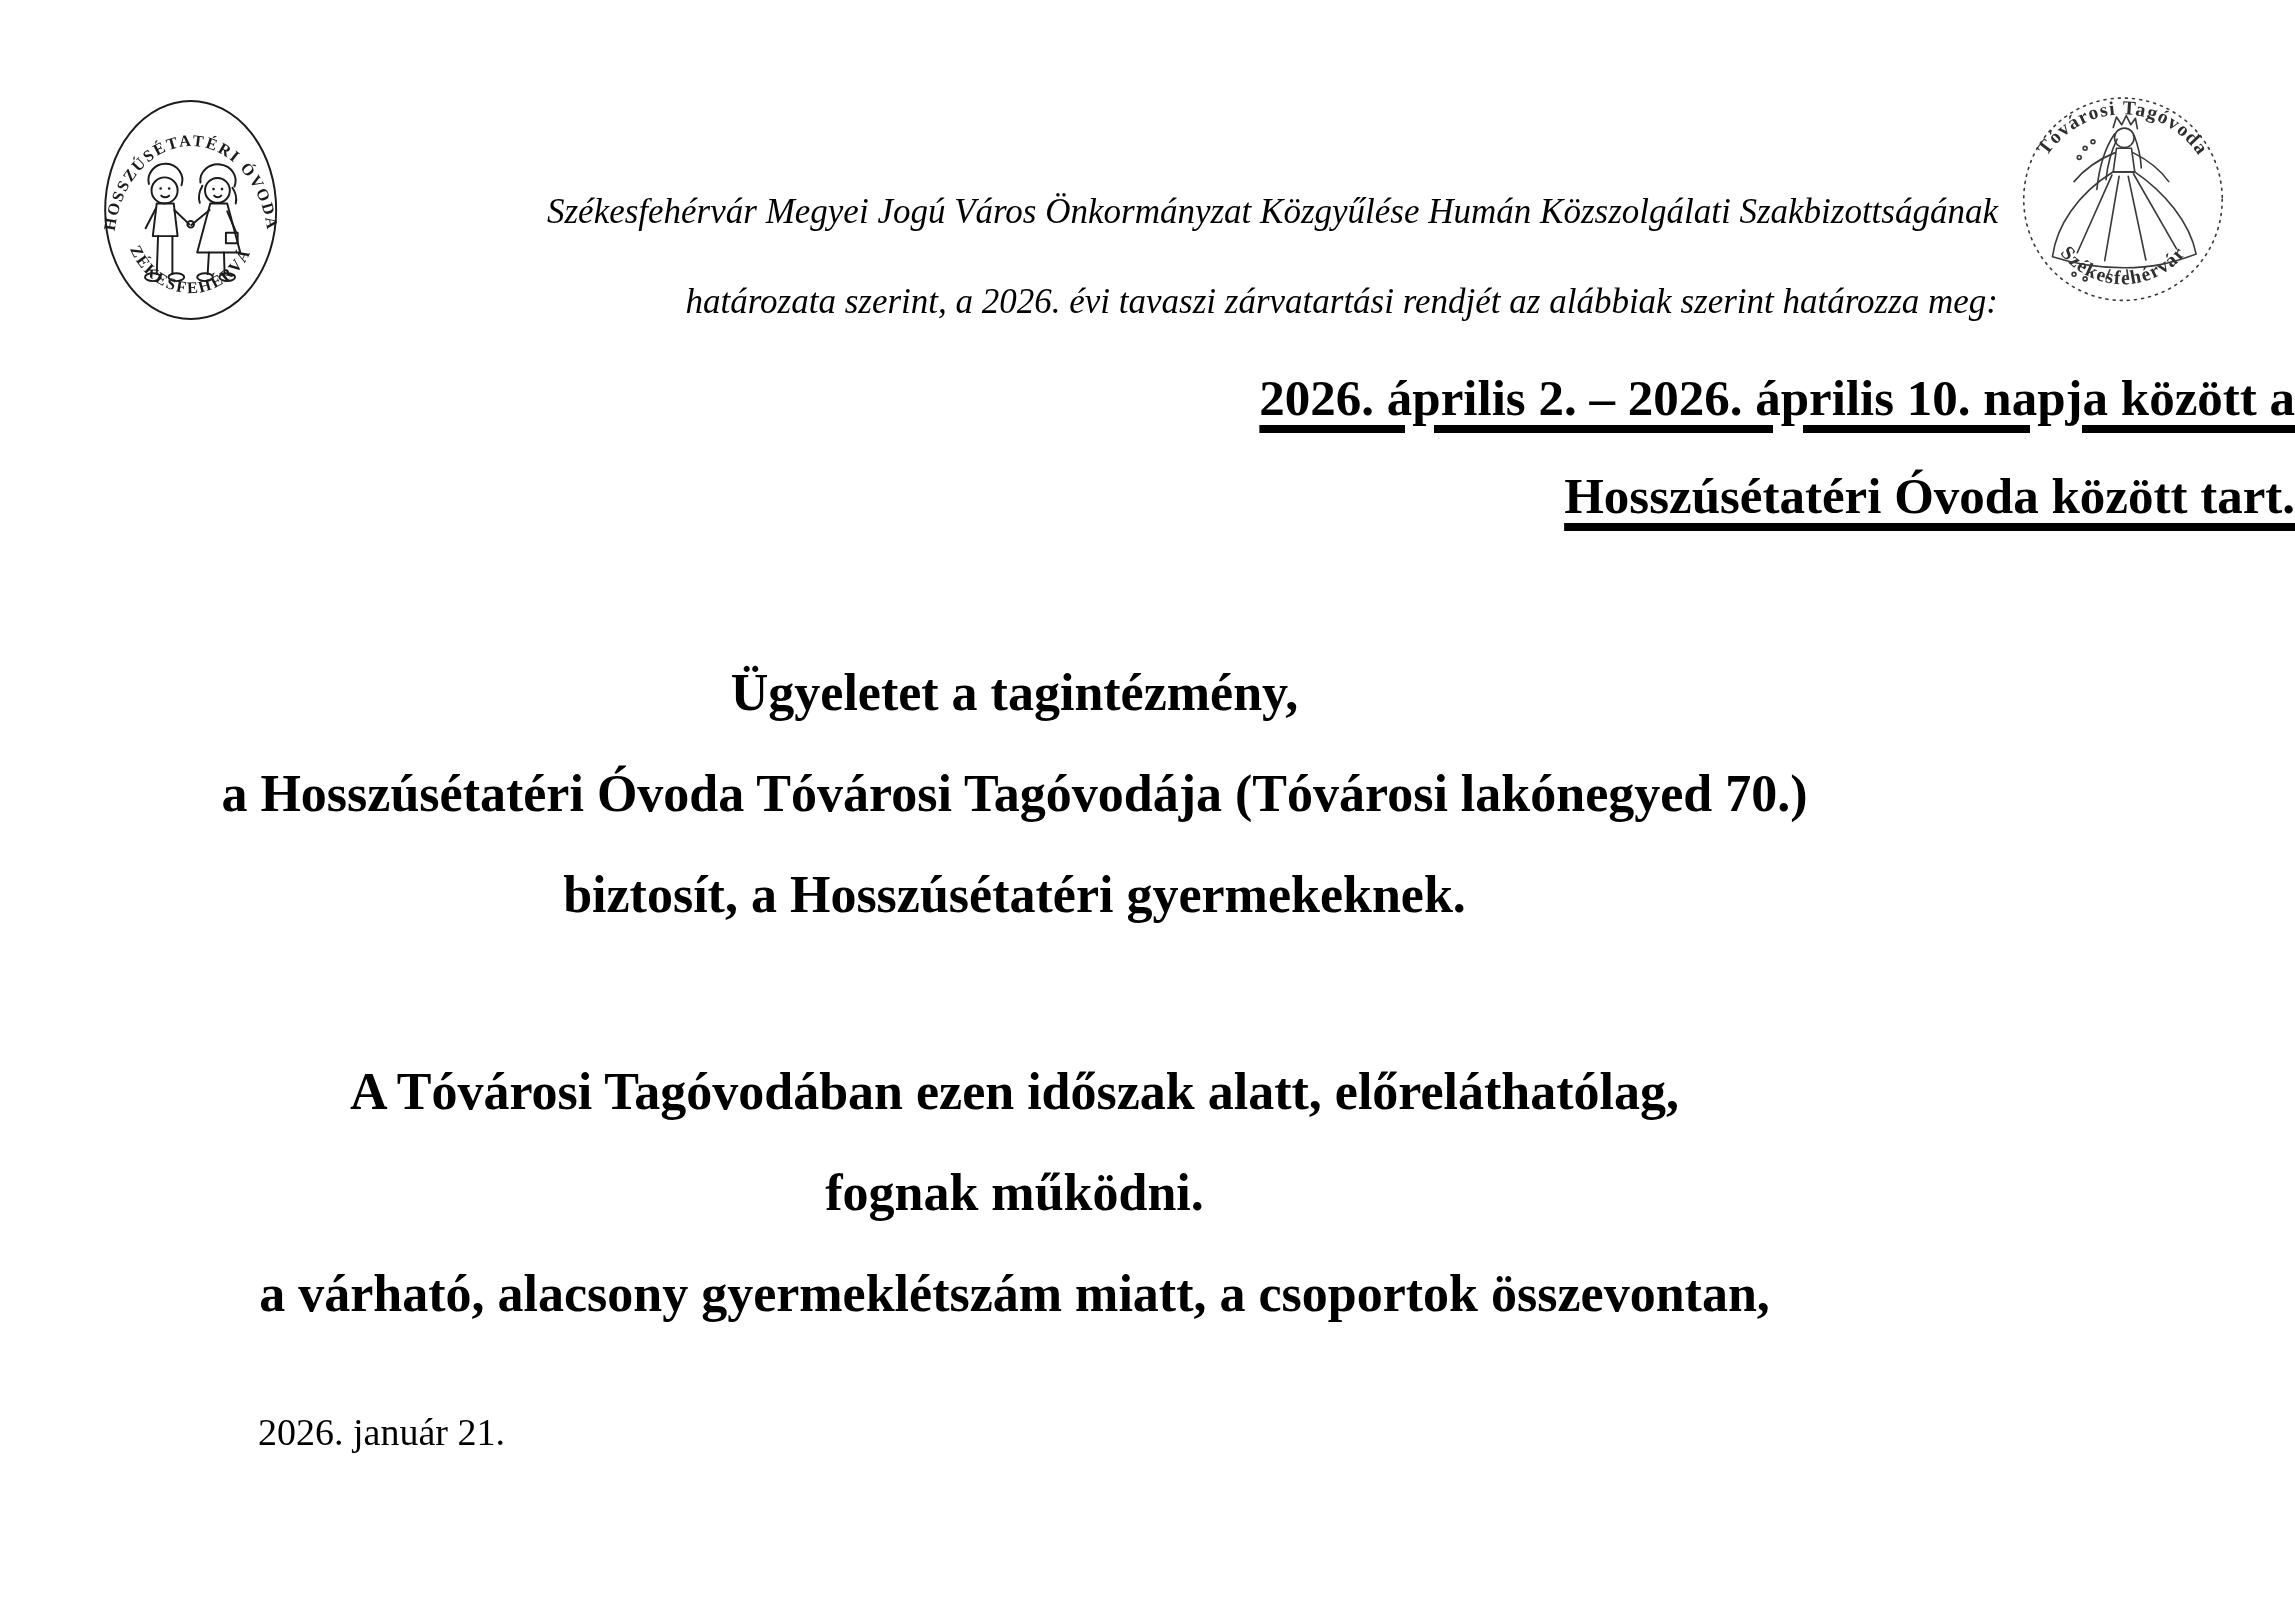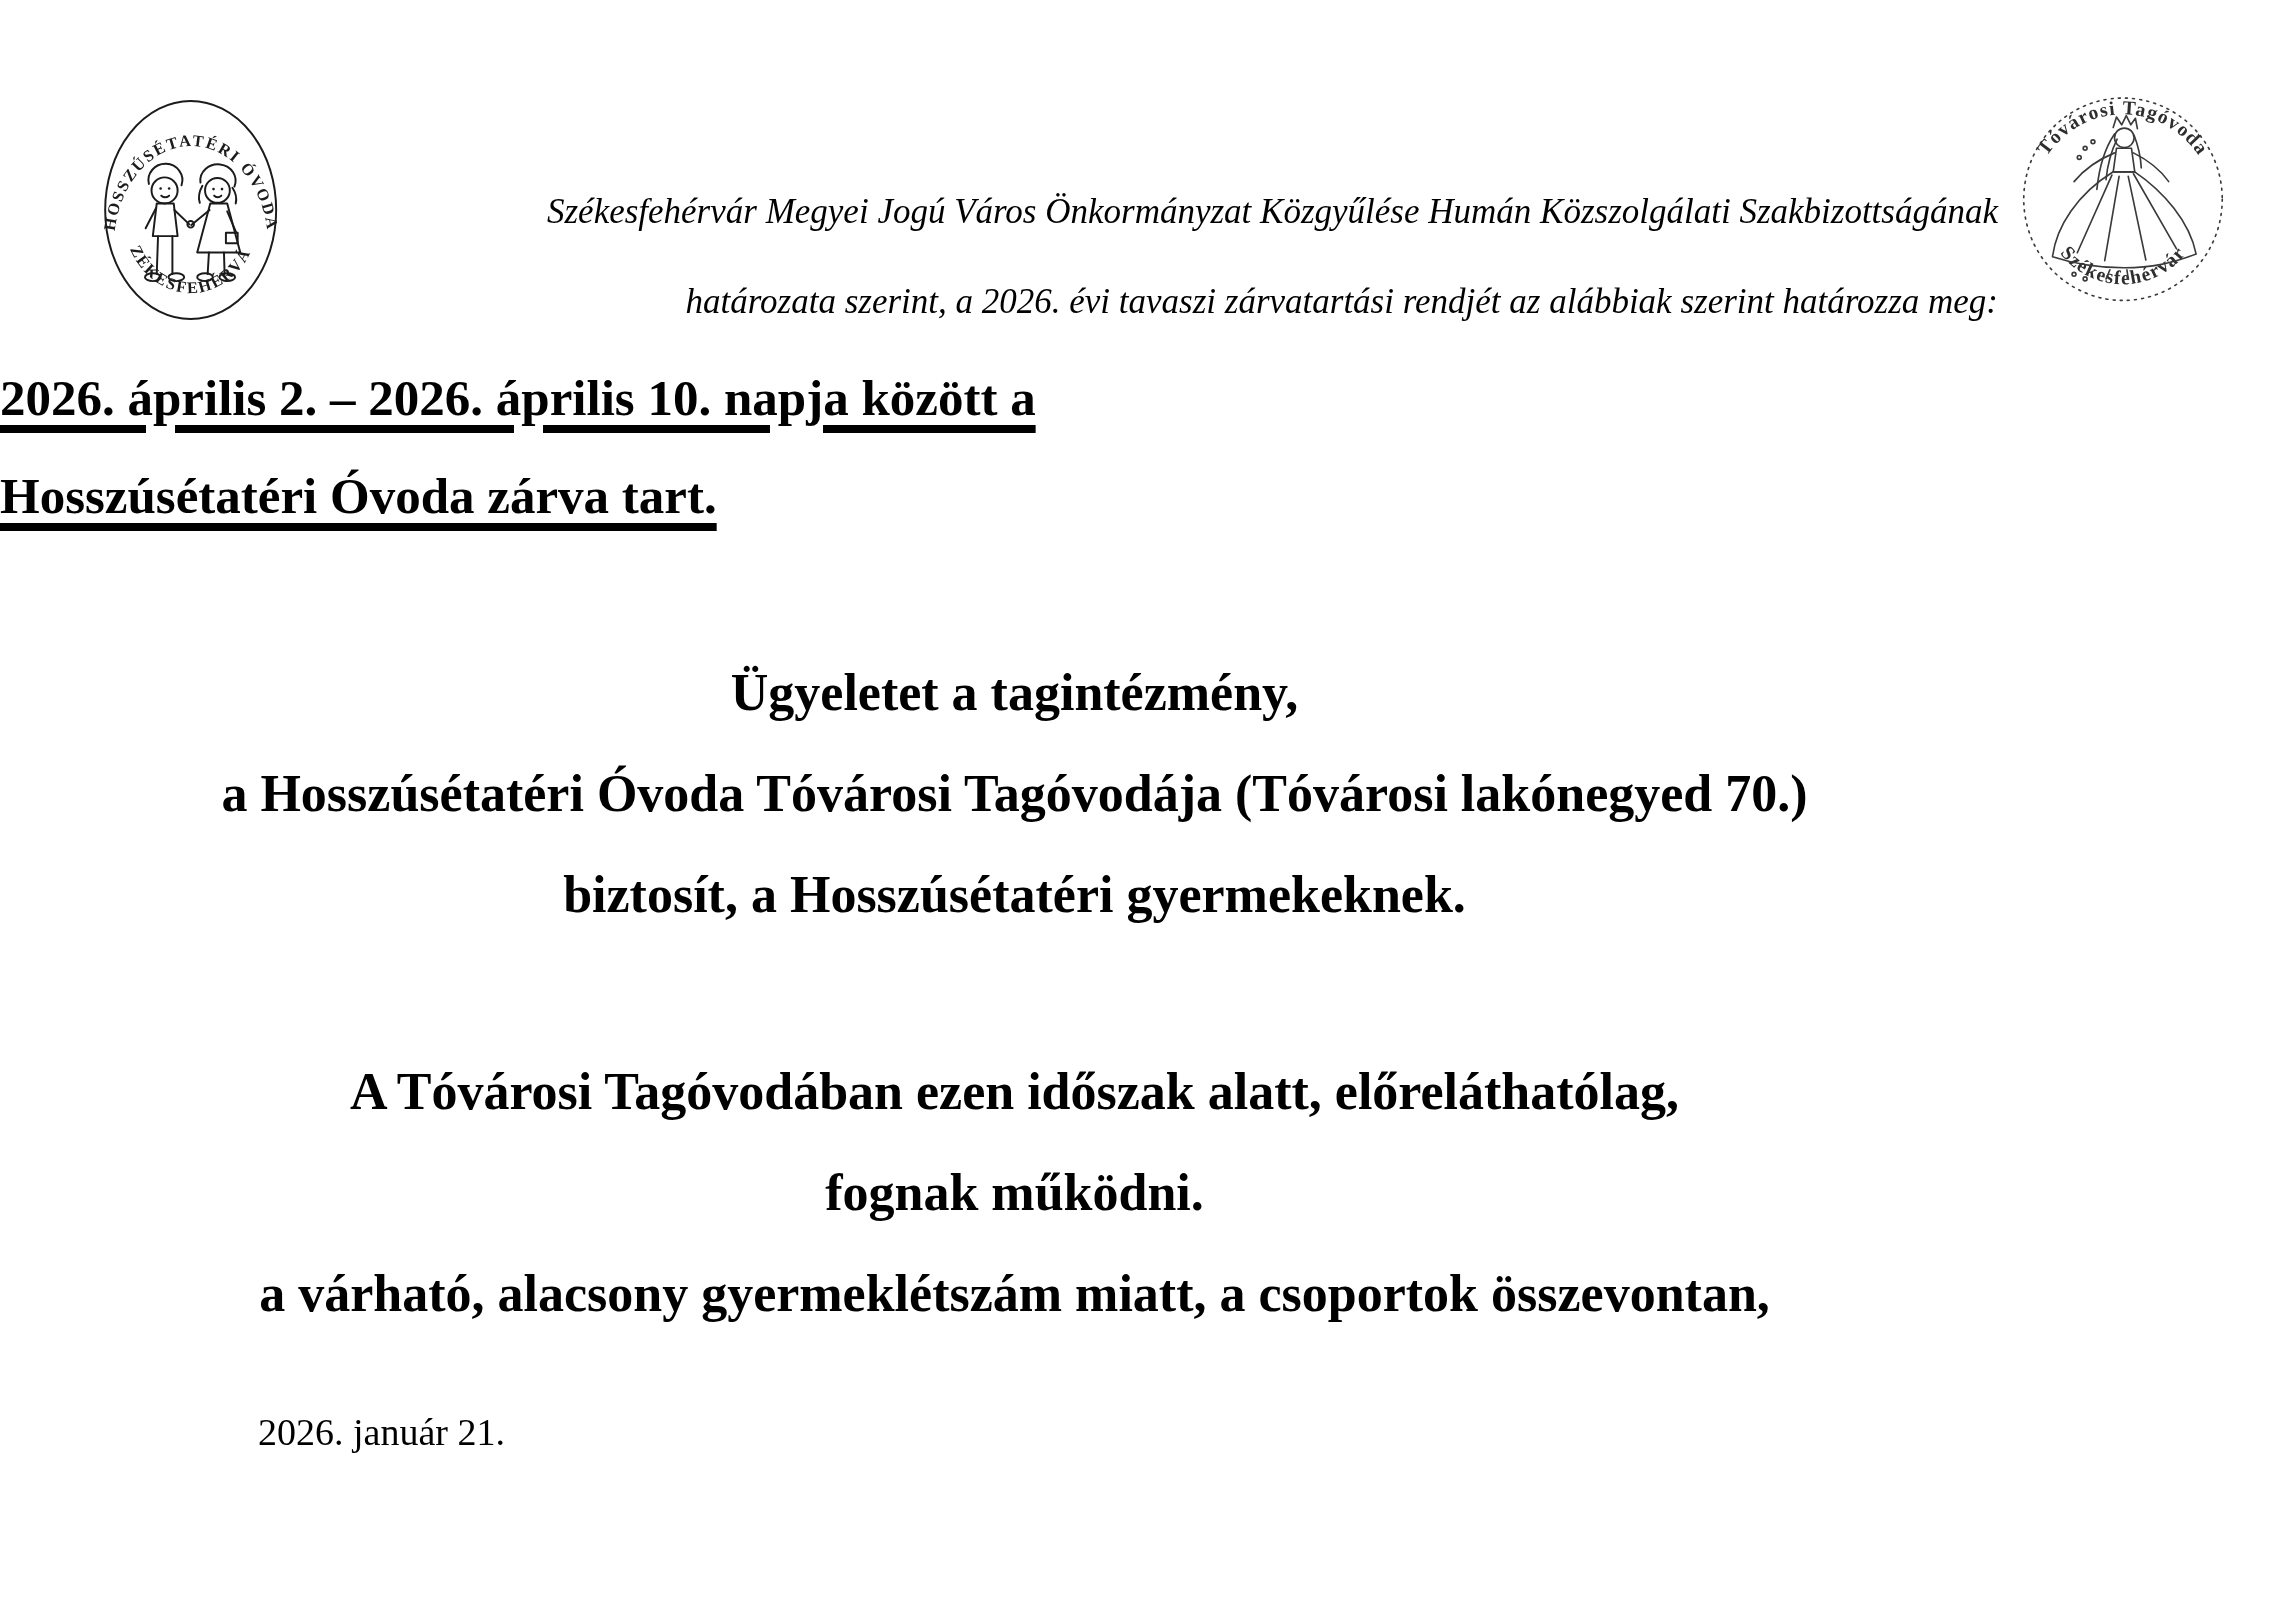--- a/index.html
+++ b/index.html
@@ -38,21 +38,21 @@
     text-align: right;
     font-style: italic;
     font-size: 35px;
     line-height: 90px;
     white-space: nowrap;
   }
   
   .title {
     position: absolute;
     left: 0; top: 349px; width: 2295px;
-    text-align: left;
+    text-align: right;
     font-weight: bold;
     font-size: 51px;
     line-height: 98px;
     white-space: nowrap;
   }
   .title .underlined {
     text-decoration: underline;
     text-decoration-thickness: 7.9px;
     text-underline-offset: 9.8px;
   }
@@ -173,21 +173,21 @@
         <circle class="stamp-line-light" cx="103" cy="106" r="3"></circle>
         <circle class="stamp-line-light" cx="95" cy="285" r="3"></circle>
         <circle class="stamp-line-light" cx="112" cy="292" r="3"></circle>
         <path class="stamp-line-light" d="M 150 278 L 144 292 M 176 278 L 178 292"></path>
       </g>
     </svg>
   </div>
 
   <div class="title">
     <p><span class="underlined">2026. április 2. – 2026. április 10. napja között a</span></p>
-    <p><span class="underlined">Hosszúsétatéri Óvoda zárva tart.</span></p>
+    <p><span class="underlined">Hosszúsétatéri Óvoda között tart.</span></p>
   </div>
 
   <div class="para para-1">
     <p>Ügyeletet a tagintézmény,</p>
     <p>a Hosszúsétatéri Óvoda Tóvárosi Tagóvodája (Tóvárosi lakónegyed 70.)</p>
     <p>biztosít, a Hosszúsétatéri gyermekeknek.</p>
   </div>
 
   <div class="para para-2">
     <p>A Tóvárosi Tagóvodában ezen időszak alatt, előreláthatólag,</p>

